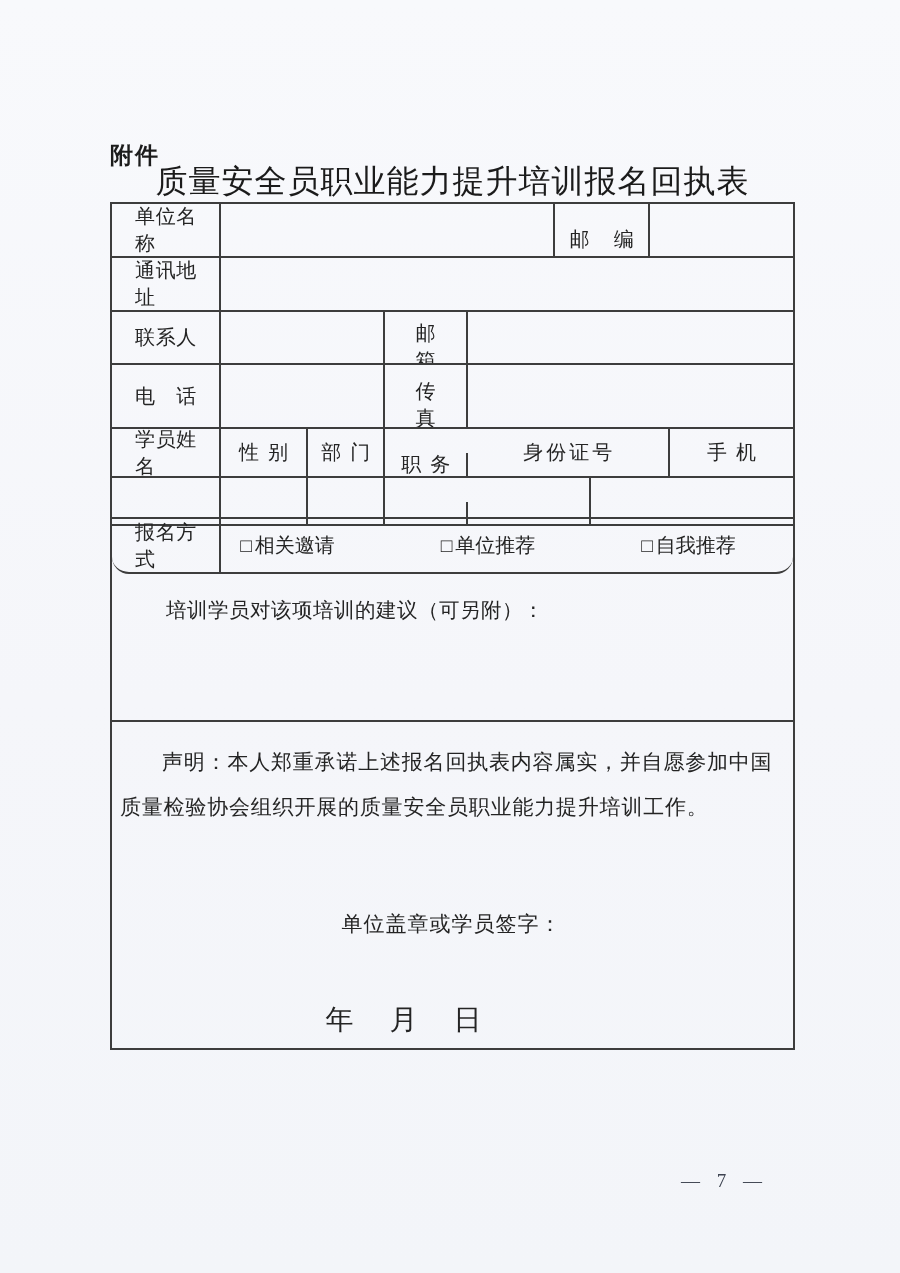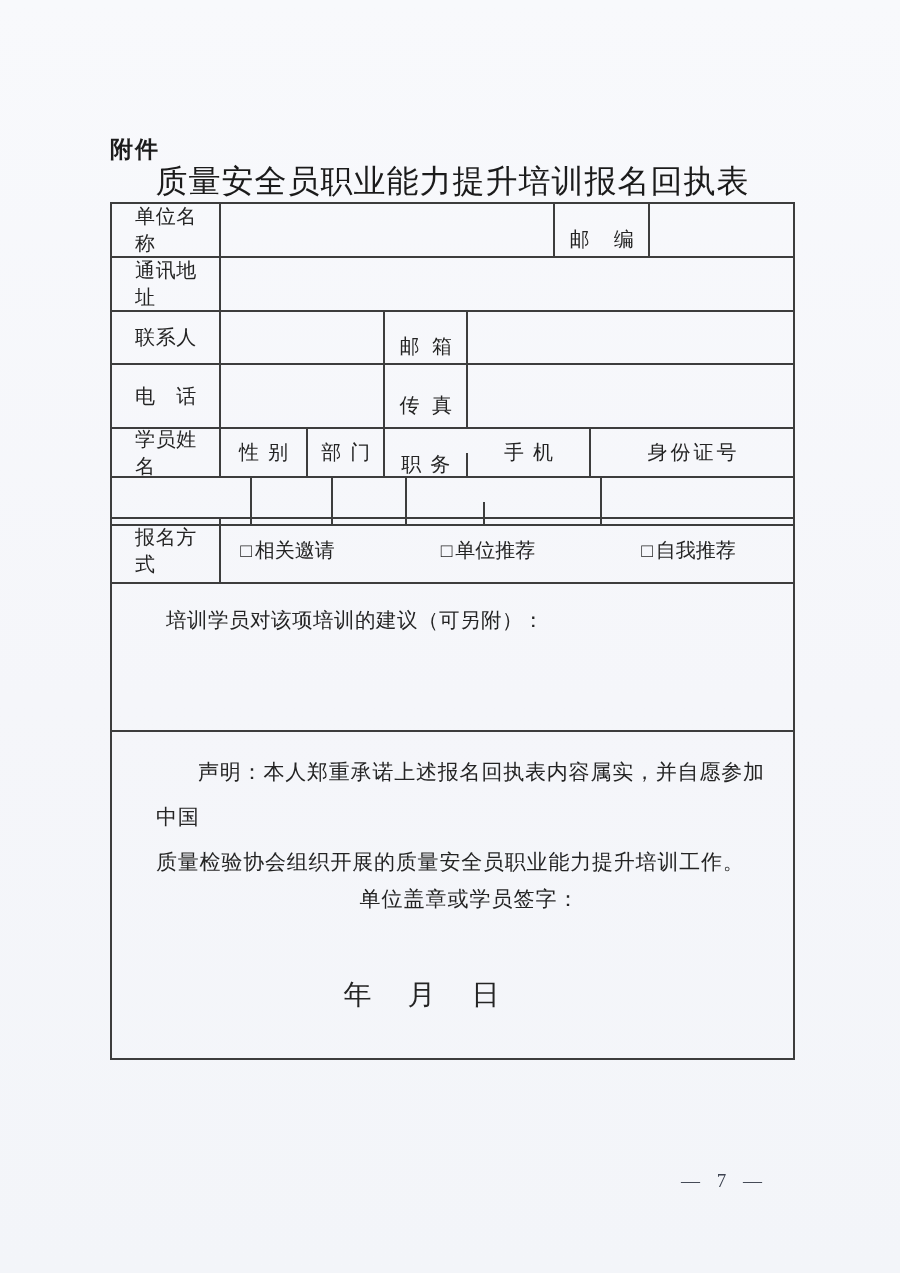--- a/index.html
+++ b/index.html
@@ -13,21 +13,21 @@
     height: 1273px;
     margin: 0 auto;
     background: linear-gradient(180deg, #f8f9fc 0%, #f5f6fa 55%, #f3f5f9 100%);
     font-family: "Liberation Serif", serif;
     color: #232323;
     overflow: hidden;
   }
   .attachment {
     position: absolute;
     left: 110px;
-    top: 134px;
+    top: 140px;
     font-family: "Liberation Sans", sans-serif;
     font-size: 23px;
     font-weight: bold;
     letter-spacing: 2px;
     color: #1c1c1c;
   }
   .doc-title {
     position: absolute;
     left: 110px;
     top: 160px;
@@ -47,45 +47,45 @@
     border: 2px solid #3d3d3d;
     box-sizing: border-box;
   }
   .tbl1 { top: 202px; }
   .tbl2 { top: 517px; }
   .row {
     display: flex;
     box-sizing: border-box;
     border-bottom: 2px solid #3d3d3d;
   }
-  .row:last-child { border-bottom: none; padding-left: 36px; }
+  .row:last-child { border-bottom: none; }
   .r1 { height: 54px; }
   .r2 { height: 54px; }
   .r3 { height: 53px; }
   .r4 { height: 64px; }
   .r5 { height: 49px; }
   .r6 { height: 46px; }
-  .r7 { height: 65px; }
+  .r7 { height: 55px; border-radius: 17px; }
   .r8 { height: 148px; }
   .r9 { height: 326px; }
   .cell {
     box-sizing: border-box;
     border-right: 2px solid #3d3d3d;
     display: flex;
     align-items: center;
     font-size: 20px;
     color: #242424;
     overflow: hidden;
   }
   .cell:last-child { border-right: none; }
   .w-label { width: 16.06%; }
   .r1v1   { width: 49.05%; }
   .r1l2   { width: 13.87%; }
   .r34v1  { width: 24.09%; }
-  .r34l2  { width: 12.12%; }
+  .r34l2  { width: 12.12%; padding-left: 16px; }
   .sc2 { width: 12.70%; }
   .sc3 { width: 11.39%; }
   .sc4 { width: 12.12%; margin-top: 24px; }
   .sc5 { width: 18.10%; }
   .flex1 { flex: 1; }
   .jcell span {
     display: block;
     width: 100%;
     padding: 0 23px;
     text-align: justify;
@@ -113,20 +113,21 @@
   .decl { padding: 18px 10px 0 8px; }
   .decl-text {
     margin: 0;
     white-space: pre-line;
     text-indent: 42px;
     font-size: 21px;
     line-height: 45px;
     letter-spacing: 0.8px;
   }
   .sig {
+    margin-top: 80px;
     text-align: center;
     font-size: 21px;
     letter-spacing: 1px;
   }
   .date-line {
     margin-top: 63px;
     text-align: center;
     padding-right: 92px;
     font-size: 28px;
     letter-spacing: 4px;
@@ -198,25 +199,25 @@
       </div>
       <div class="cell sc2 ccell spread">
         <span>性别</span>
       </div>
       <div class="cell sc3 ccell spread">
         <span>部门</span>
       </div>
       <div class="cell sc4 ccell spread">
         <span>职务</span>
       </div>
+      <div class="cell flex1 ccell spread-sm">
+        <span>身份证号</span>
+      </div>
       <div class="cell sc5 ccell spread">
         <span>手机</span>
-      </div>
-      <div class="cell flex1 ccell spread-sm">
-        <span>身份证号</span>
       </div>
     </div>
 
     <div class="row r6">
       <div class="cell w-label"></div>
       <div class="cell sc2"></div>
       <div class="cell sc3"></div>
       <div class="cell sc4"></div>
       <div class="cell sc5"></div>
       <div class="cell flex1"></div>

